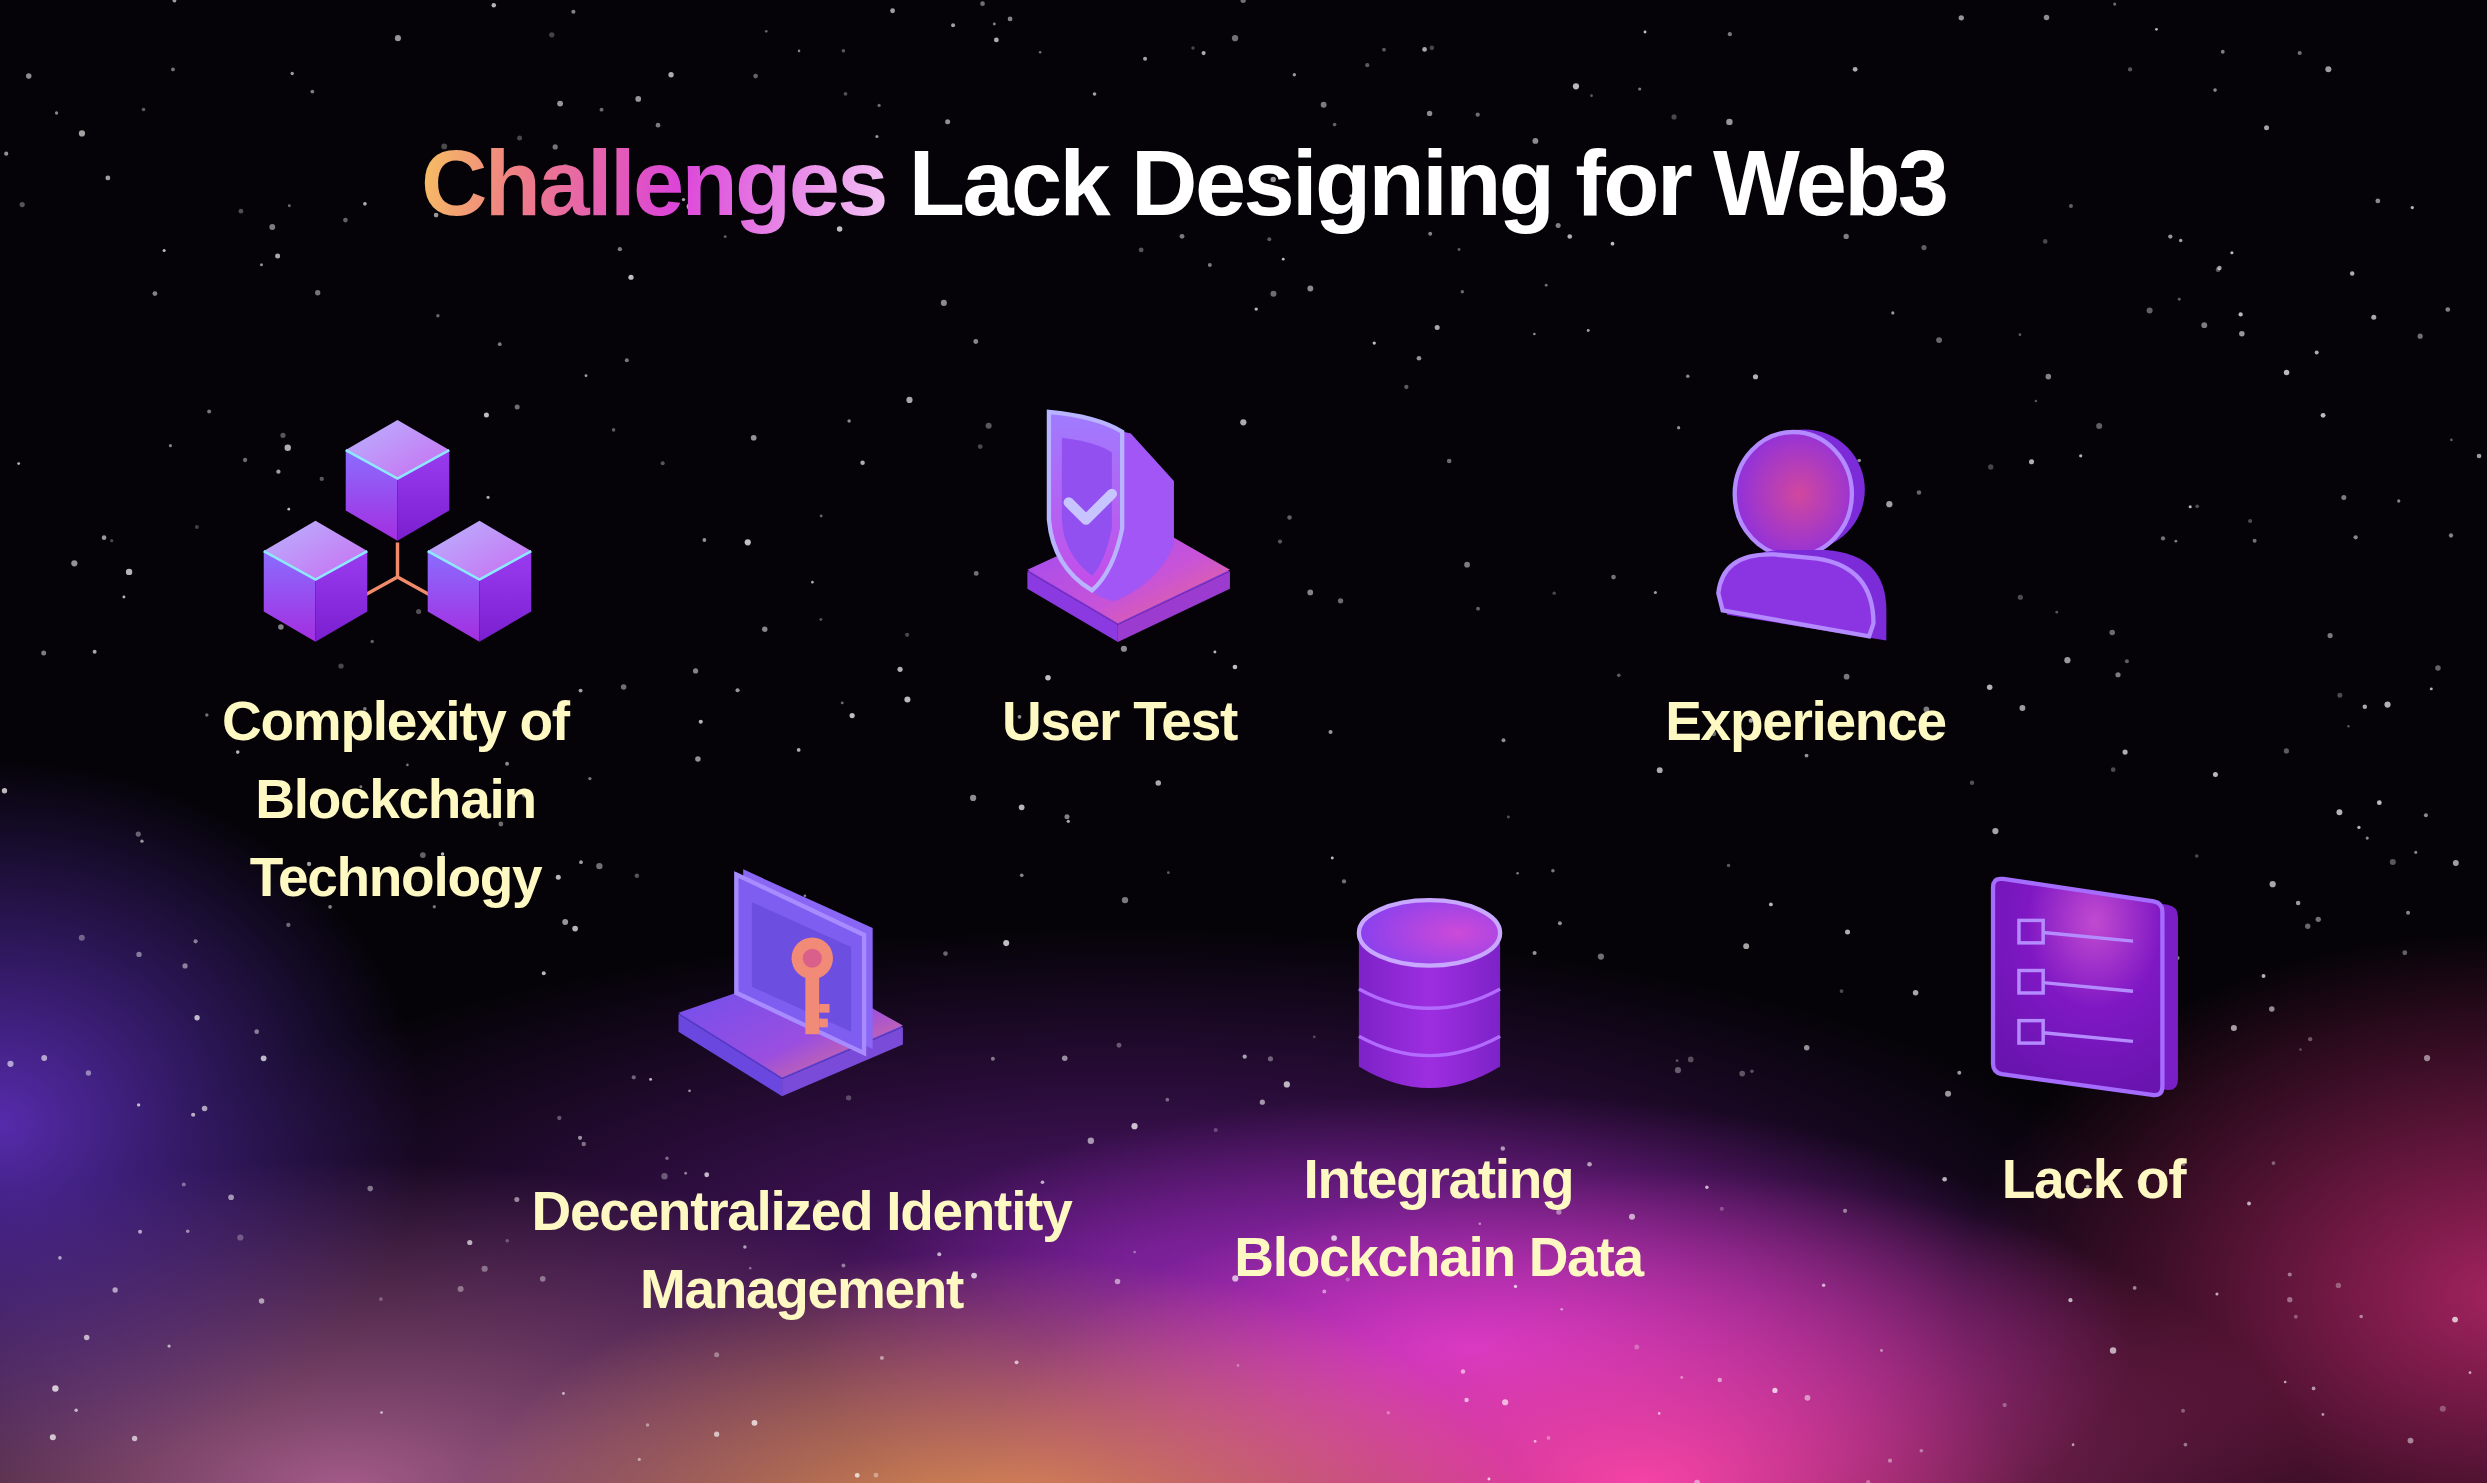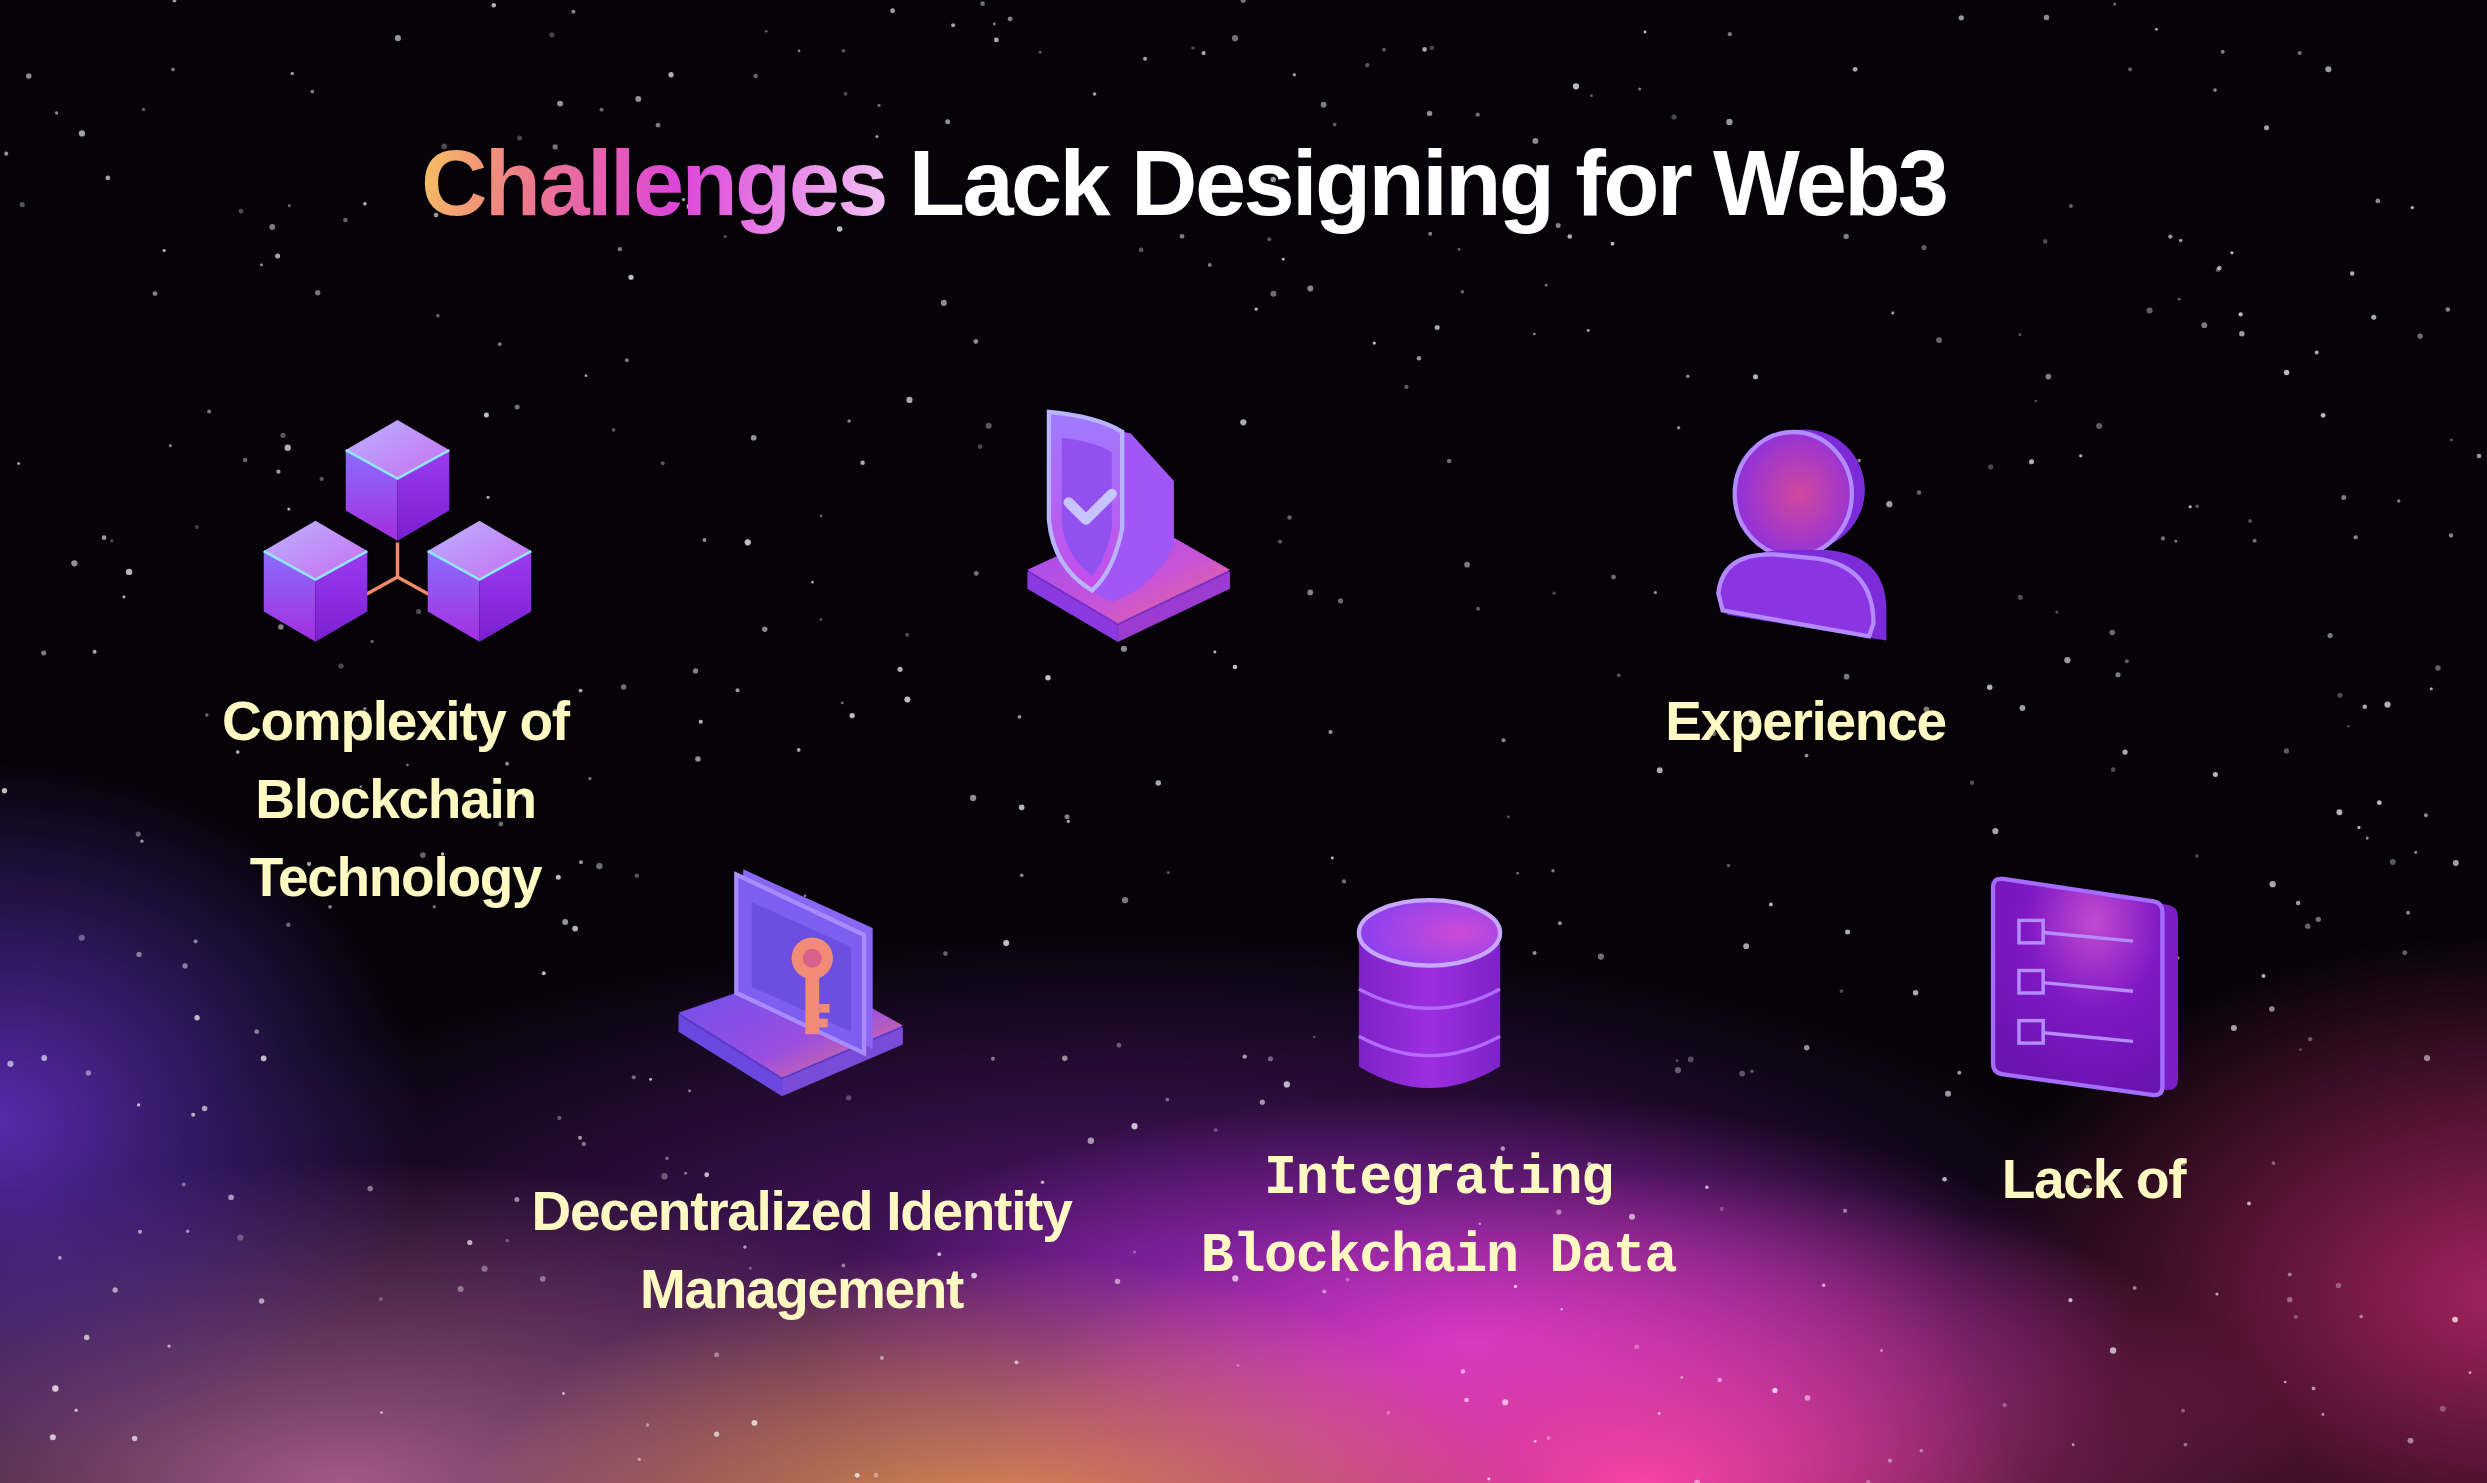--- a/index.html
+++ b/index.html
@@ -630,20 +630,21 @@
     <polygon points="20,200 150,140 255,200 125,262" fill="#7f34d8"></polygon>
     <polygon points="20,200 125,262 125,282 20,220" fill="#8a3ae0"></polygon>
     <polygon points="125,262 255,200 255,220 125,282" fill="#9b3bd0"></polygon>
     <polygon points="20,198 150,138 255,198 125,260" fill="url(#baseG)"></polygon>
     <path d="M55 20 L140 40 L190 95 L190 170 Q170 215 120 235 L105 230 Q60 200 52 150 Z" fill="#a156f5"></path>
     <path d="M45 15 Q100 20 130 38 L130 150 Q120 200 95 222 Q50 195 45 140 Z" fill="url(#shieldG)" stroke="#b9b4ff" stroke-width="5"></path>
     <path d="M60 45 Q100 50 118 62 L118 150 Q110 190 95 205 Q62 180 60 140 Z" fill="#9250f0"></path>
     <path d="M68 120 L88 140 L118 110" stroke="#c8c4ff" stroke-width="12" fill="none" stroke-linecap="round" stroke-linejoin="round"></path>
   </svg>
   <div class="label" style="left:1119px;top:682px;">
+    <span>User Test</span>
   </div>
 </div>
 
 <div class="item">
   <svg class="icon" style="left:1714px;top:425px;" width="181" height="220" viewBox="0 0 210 255">
     <defs>
       <radialGradient id="headG" cx="0.55" cy="0.5" r="0.6">
         <stop offset="0" stop-color="#d1479e"></stop>
           <stop offset="1" stop-color="#8a2fe0"></stop>
       </radialGradient>
@@ -697,21 +698,21 @@
       <radialGradient id="dbTop" cx="0.7" cy="0.5" r="0.7">
         <stop offset="0" stop-color="#cc4ad8"></stop>
           <stop offset="1" stop-color="#8a40ee"></stop>
       </radialGradient>
     </defs>
     <path d="M8 45 L8 200 Q90 250 172 200 L172 45 Z" fill="url(#dbSide)"></path>
     <path d="M8 110 Q90 155 172 110" stroke="#b26aff" stroke-width="4" fill="none"></path>
     <path d="M8 165 Q90 210 172 165" stroke="#b26aff" stroke-width="4" fill="none"></path>
     <ellipse cx="90" cy="45" rx="82" ry="38" fill="url(#dbTop)" stroke="#c8a8ff" stroke-width="5"></ellipse>
   </svg>
-  <div class="label" style="left:1438px;top:1140px;font-family:Liberation Mono, monospace;">
+  <div class="label" style="left:1438px;top:1140px;">
     <span>Integrating</span>
     <span>Blockchain Data</span>
   </div>
 </div>
 
 <div class="item">
   <svg class="icon" style="left:1986px;top:872px;" width="199" height="229" viewBox="0 0 230 265">
     <defs>
       <radialGradient id="listG" cx="0.6" cy="0.2" r="0.8">
         <stop offset="0" stop-color="#c14ad0"></stop>

